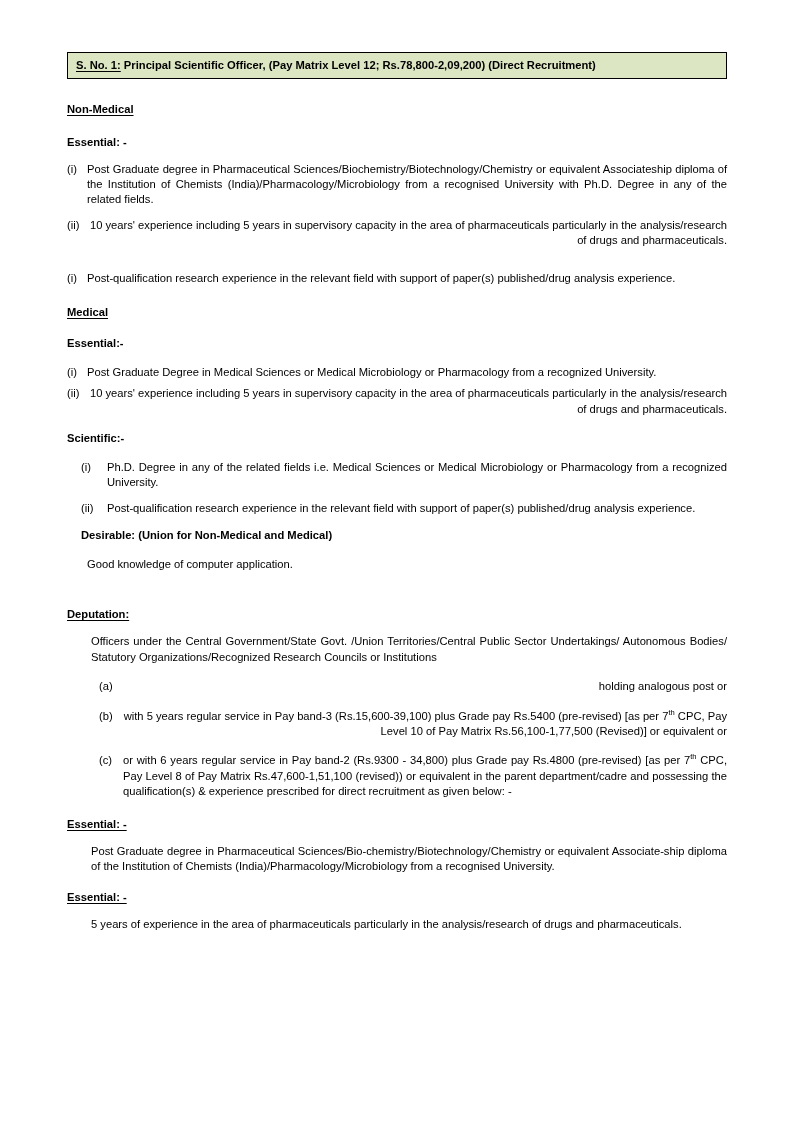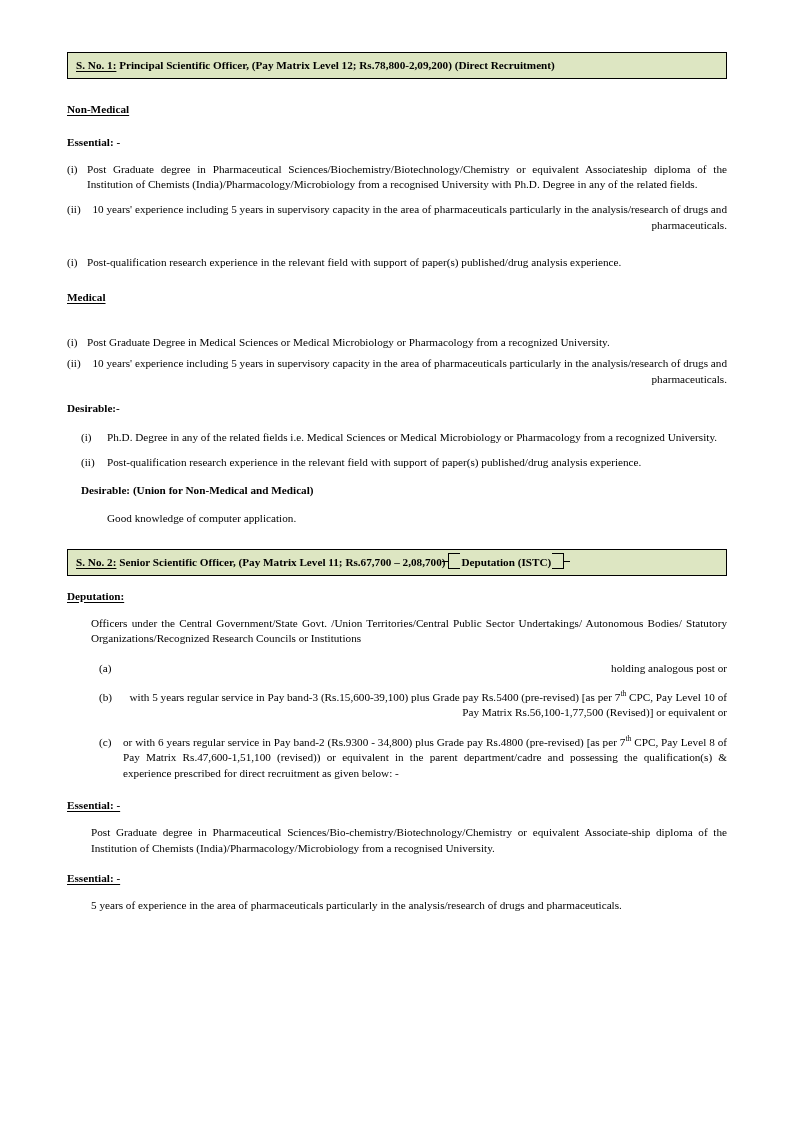--- a/index.html
+++ b/index.html
@@ -15,21 +15,20 @@
     font-family: "Liberation Sans", sans-serif;
     color: #000000;
     overflow: hidden;
   }
   .page {
     position: absolute;
     left: 0; top: 0;
     width: 794px;
     height: 894px;
     background: #ffffff;
-    font-family: Liberation Serif, serif;
   }
   .content {
     position: absolute;
     left: 67px;
     top: 52px;
     width: 660px;
   }
 
   
   .sec-head {
@@ -119,21 +118,21 @@
     text-align: justify;
   }
   .li .tx.nojust { text-align: right; }
 
   .mk-w20 { width: 20px; }
   .mk-w26 { width: 26px; }
   .mk-w24 { width: 24px; }
 
   .ind-14 { margin-left: 14px; }
   .ind-32 { margin-left: 32px; }
-  .ind-36 { margin-left: 40px; }
+  .ind-36 { margin-left: 20px; }
 
   sup { font-size: 0.68em; vertical-align: super; line-height: 0; }
   .s6  { height: 6px; }
   .s10 { height: 10px; }
   .s12 { height: 12px; }
   .s14 { height: 14px; }
   .s16 { height: 16px; }
   .s18 { height: 18px; }
   .s20 { height: 20px; }
   .s22 { height: 22px; }
@@ -180,38 +179,39 @@
       <span class="mk mk-w20">(i)</span>
       <span class="tx">Post-qualification research experience in the relevant field with support of paper(s) published/drug analysis experience.</span>
     </div>
 
     <div class="s16"></div>
 
     <span class="hd-u">Medical</span>
 
     <div class="s16"></div>
 
+    <div class="hd">Essential:-</div>
 
     <div class="s14"></div>
 
     <div class="li">
       <span class="mk mk-w20">(i)</span>
       <span class="tx">Post Graduate Degree in Medical Sciences or Medical Microbiology or Pharmacology from a recognized University.</span>
     </div>
 
     <div class="s6"></div>
 
     <div class="li">
       <span class="mk mk-w20">(ii)</span>
       <span class="tx nojust">10 years' experience including 5 years in supervisory capacity in the area of pharmaceuticals particularly in the analysis/research of drugs and pharmaceuticals.</span>
     </div>
 
     <div class="s14"></div>
 
-    <div class="hd">Desirable:-</div>
+    <div class="hd">Scientific:-</div>
 
     <div class="s14"></div>
 
     <div class="li ind-14">
       <span class="mk mk-w26">(i)</span>
       <span class="tx">Ph.D. Degree in any of the related fields i.e. Medical Sciences or Medical Microbiology or Pharmacology from a recognized University.</span>
     </div>
 
     <div class="s10"></div>
 
@@ -224,23 +224,20 @@
 
     <div class="hd ind-14">Desirable: (Union for Non-Medical and Medical)</div>
 
     <div class="s14"></div>
 
     <div class="para ind-36">Good knowledge of computer application.</div>
 
     <div class="s22"></div>
 
     
-    <div class="sec-head">
-      <span class="sno">S. No. 2:</span><span> Senior Scientific Officer, (Pay Matrix Level 11; Rs.67,700 – 2,08,700)</span><span class="callout"><span class="tail l"></span><span class="brk l"></span><span>Deputation (ISTC)</span><span class="brk r"></span><span class="tail r"></span></span>
-    </div>
 
     <div class="s10"></div>
 
     <span class="hd-u">Deputation:</span>
 
     <div class="s12"></div>
 
     <div class="para">Officers under the Central Government/State Govt. /Union Territories/Central Public Sector Undertakings/ Autonomous Bodies/ Statutory Organizations/Recognized Research Councils or Institutions</div>
 
     <div class="s14"></div>

